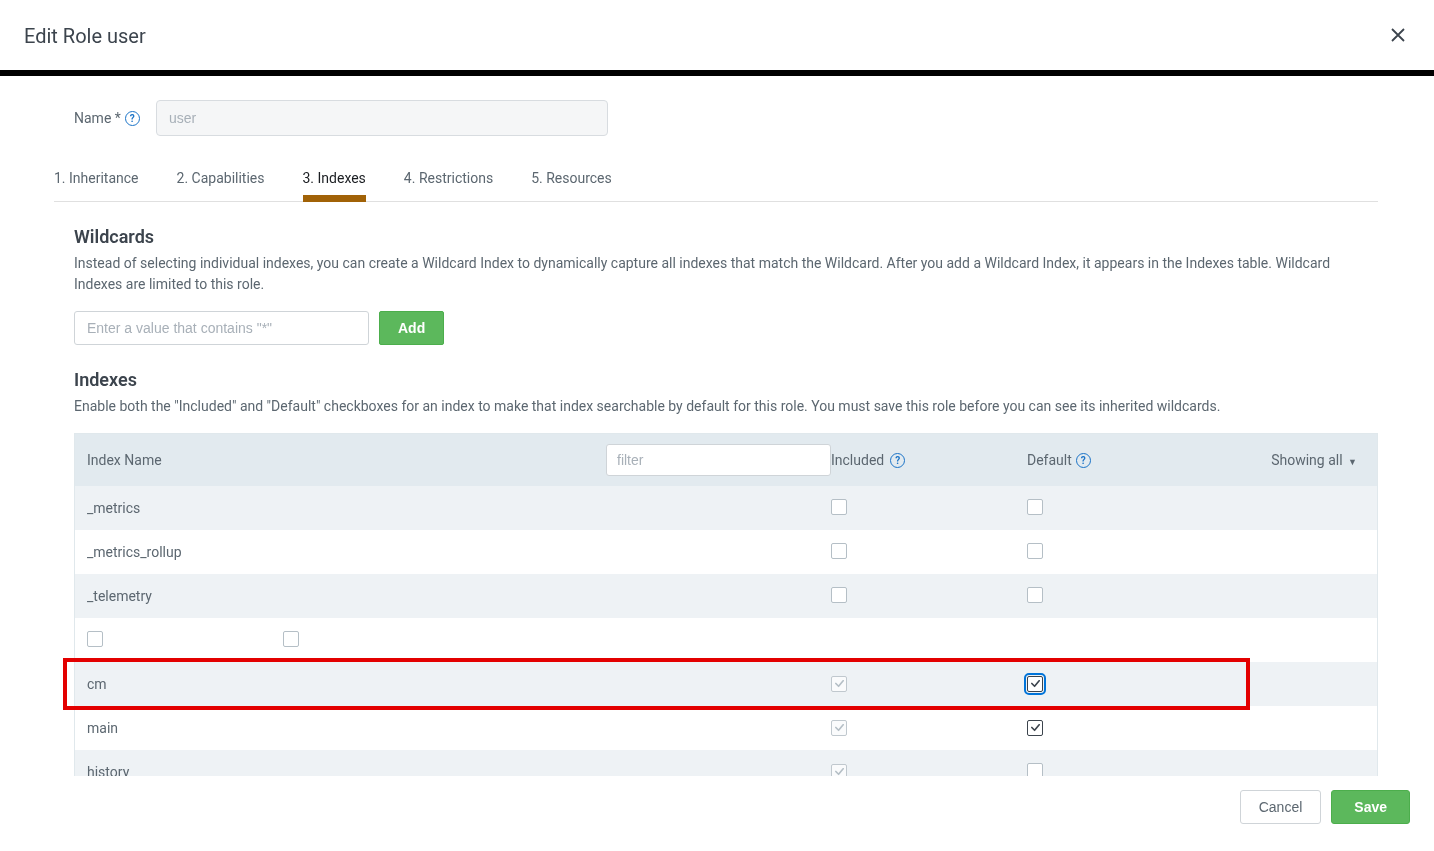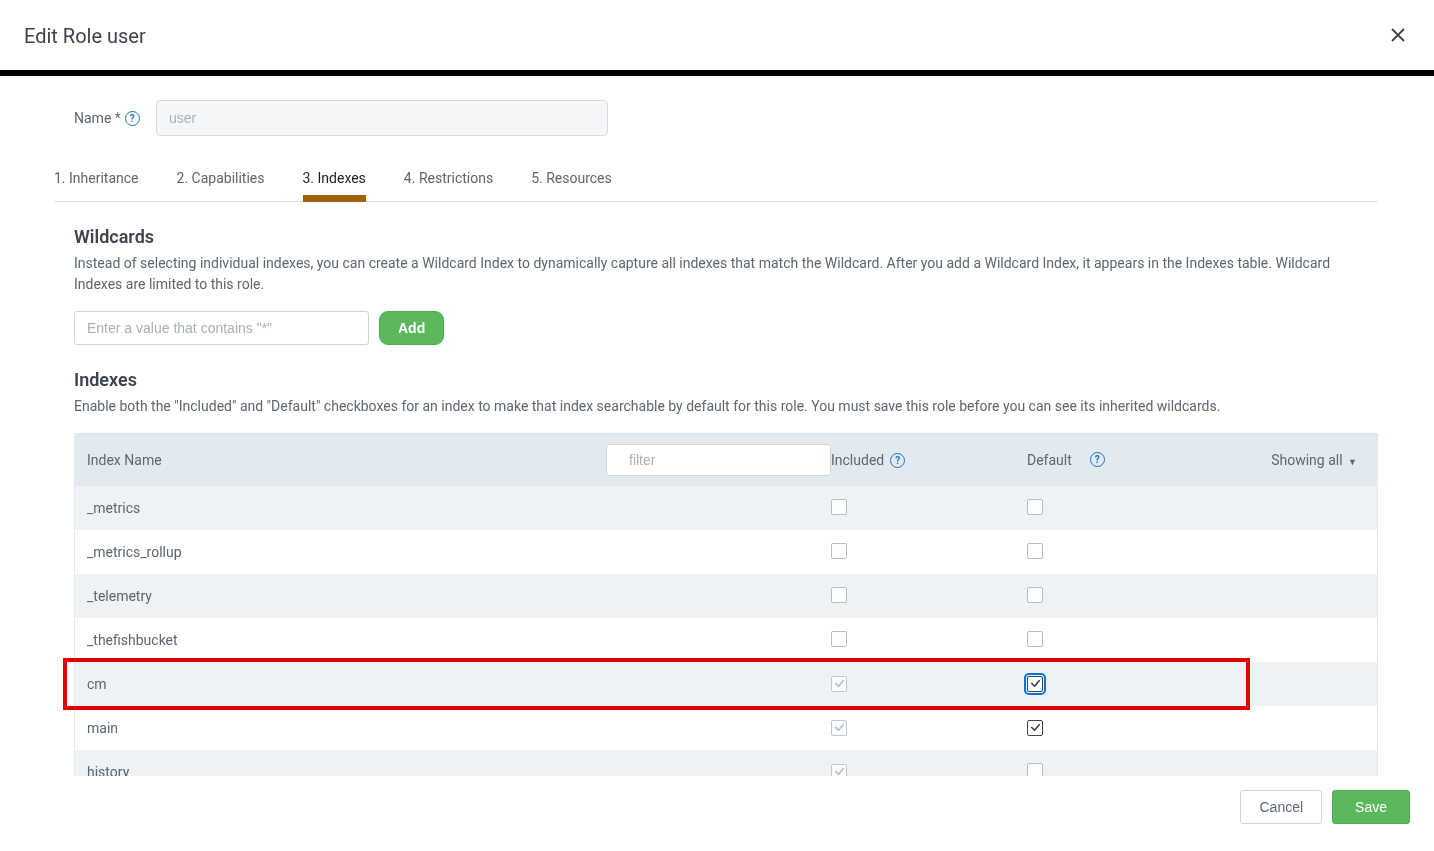--- a/index.html
+++ b/index.html
@@ -26,29 +26,29 @@
 .tabs { display: flex; gap: 38px; border-bottom: 1px solid #e0e0e0; margin-top: 20px; margin-left: -20px; padding-left: 0; margin-bottom: 24px; }
 .tab { padding: 10px 0 12px 0; color: #5c6770; cursor: pointer; font-size: 14px; }
 .tab.active { color: #1a1d21; border-bottom: 7px solid #a16207; margin-bottom: -1px; padding-bottom: 9px; }
 
 .section-title { font-size: 18px; font-weight: 600; color: #3c444d; margin-bottom: 6px; }
 .section-desc { font-size: 14px; color: #5c6770; line-height: 1.5; margin-bottom: 16px; }
 
 .wildcard-row { display: flex; gap: 10px; align-items: center; margin-bottom: 24px; }
 .wildcard-input { width: 295px; height: 34px; border: 1px solid #cfd4d8; border-radius: 3px; padding: 0 12px; font-size: 14px; }
 .wildcard-input::placeholder { color: #a8b0b8; }
-.add-btn { height: 34px; padding: 0 18px; background: #5cb85c; color: #fff; border: 1px solid #4cae4c; border-radius: 9px; font-size: 14px; font-weight: 600; cursor: pointer; }
+.add-btn { height: 34px; padding: 0 18px; background: #5cb85c; color: #fff; border: 1px solid #4cae4c; border-radius: 2px; font-size: 14px; font-weight: 600; cursor: pointer; }
 
 .table-wrap { border: 1px solid #e0e8ec; position: relative; }
 .table-header { display: flex; background: #e2eaef; height: 52px; align-items: center; }
 .th-name { flex: 1; display: flex; align-items: center; padding-left: 12px; gap: 20px; color: #5c6770; justify-content: space-between; }
 .th-included { width: 196px; color: #5c6770; display: flex; align-items: center; gap: 6px; }
-.th-default { width: 172px; color: #5c6770; display: flex; align-items: flex-start; gap: 18px; }
+.th-default { width: 172px; color: #5c6770; display: flex; align-items: flex-end; gap: 4px; }
 .th-showing { width: 178px; text-align: right; padding-right: 20px; color: #5c6770; cursor: pointer; }
-.filter-input { width: 225px; height: 32px; border: 1px solid #cfd4d8; border-radius: 3px; padding: 0 22px; font-size: 14px; background:#fff; }
+.filter-input { width: 225px; height: 32px; border: 1px solid #cfd4d8; border-radius: 3px; padding: 0 10px; font-size: 14px; background:#fff; }
 .filter-input::placeholder { color: #a8b0b8; }
 .caret-down { font-size: 9px; margin-left: 2px; }
 
 .trow { display: flex; align-items: center; height: 44px; padding-left: 12px; }
 .trow:nth-child(odd) { background: #eef2f5; }
 .trow:nth-child(even) { background: #fff; }
 .td-name { flex: 1; color: #5c6770; }
 .td-inc { width: 196px; }
 .td-def { width: 172px; }
 .td-last { width: 178px; }
@@ -58,21 +58,21 @@
 .cbox.inc-checked { border-color: #c0c8ce; background: #fafbfc; }
 .cbox.inc-checked svg { display: block; stroke: #b5bfc6; }
 .cbox.def-checked { border-color: #3c444d; }
 .cbox.def-checked svg { display: block; stroke: #3c444d; }
 .cbox.focus { outline: 2px solid #0074d9; outline-offset: 1px; }
 
 .highlight-row { position: absolute; border: 4px solid #e30000; pointer-events: none; }
 
 .modal-footer { display: flex; justify-content: flex-end; gap: 10px; padding: 14px 24px 0 24px; }
 .cancel-btn { height: 34px; padding: 0 18px; background: #fff; border: 1px solid #cfd4d8; border-radius: 3px; color: #5c6770; cursor: pointer; font-size: 14px; }
-.save-btn { height: 34px; padding: 0 22px; background: #5cb85c; color: #fff; border: 1px solid #4cae4c; border-radius: 3px; font-size: 14px; font-weight: 400; cursor: pointer; }
+.save-btn { height: 34px; padding: 0 22px; background: #5cb85c; color: #fff; border: 1px solid #4cae4c; border-radius: 3px; font-size: 14px; font-weight: 700; cursor: pointer; }
 </style>
 </head>
 <body>
 
 <div class="modal-header">
   <div class="modal-title">Edit Role user</div>
   <div class="close-icon">
     <svg width="16" height="16" viewBox="0 0 16 16" fill="none">
         <path d="M2 2 L14 14 M14 2 L2 14" stroke="#3c444d" stroke-width="1.8"></path>
       </svg>
@@ -140,21 +140,20 @@
             <div class="td-def"><div class="cbox"></div></div>
             <div class="td-last"></div>
           </div>
           <div class="trow">
             <div class="td-name">_telemetry</div>
             <div class="td-inc"><div class="cbox"></div></div>
             <div class="td-def"><div class="cbox"></div></div>
             <div class="td-last"></div>
           </div>
           <div class="trow">
-            <div class="td-name">_thefishbucket</div>
             <div class="td-inc"><div class="cbox"></div></div>
             <div class="td-def"><div class="cbox"></div></div>
             <div class="td-last"></div>
           </div>
           <div class="trow">
             <div class="td-name">cm</div>
             <div class="td-inc"><div class="cbox inc-checked">
                 <svg viewBox="0 0 12 12" fill="none">
                   <path d="M2 6 L5 9 L10 3" stroke-width="1.8" stroke-linecap="round" stroke-linejoin="round"></path>
                 </svg>

